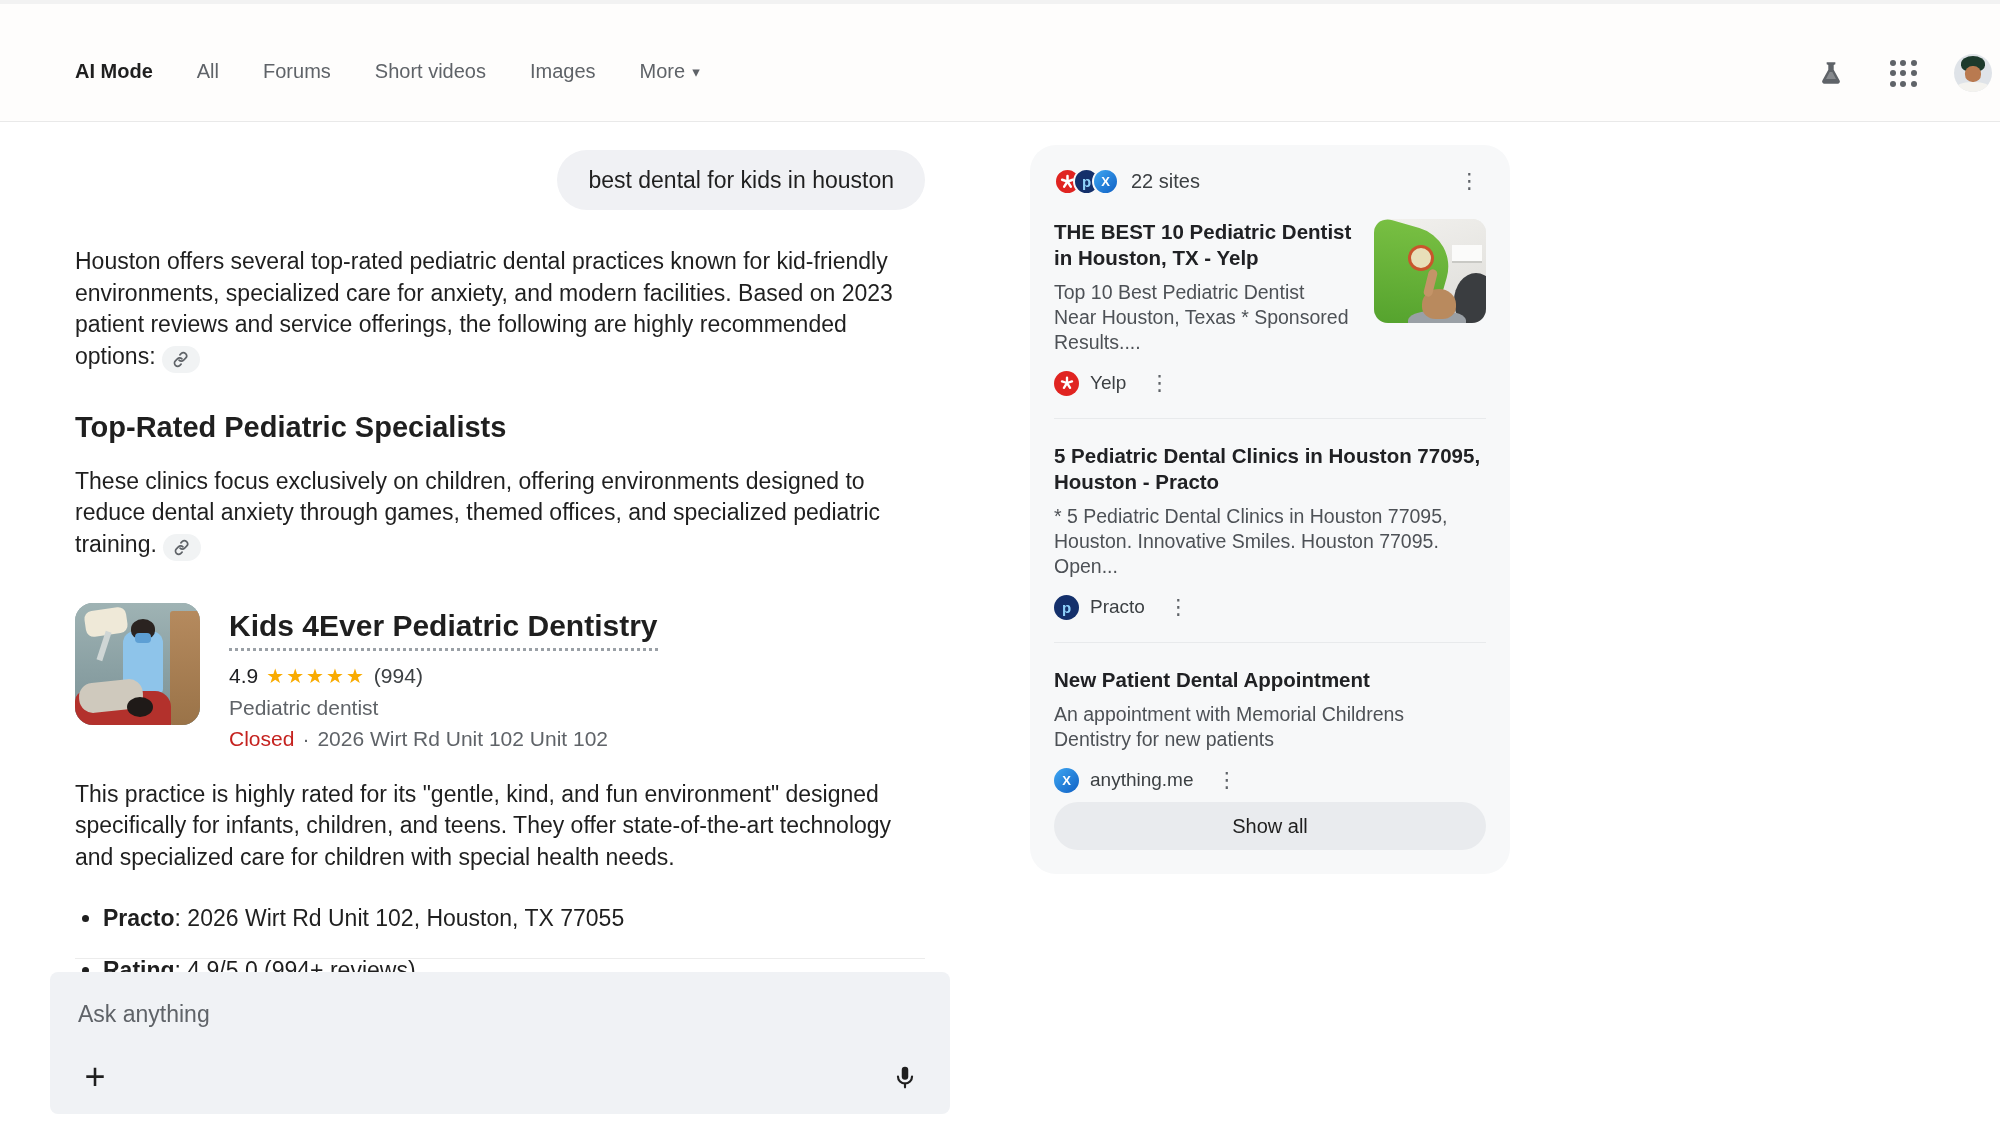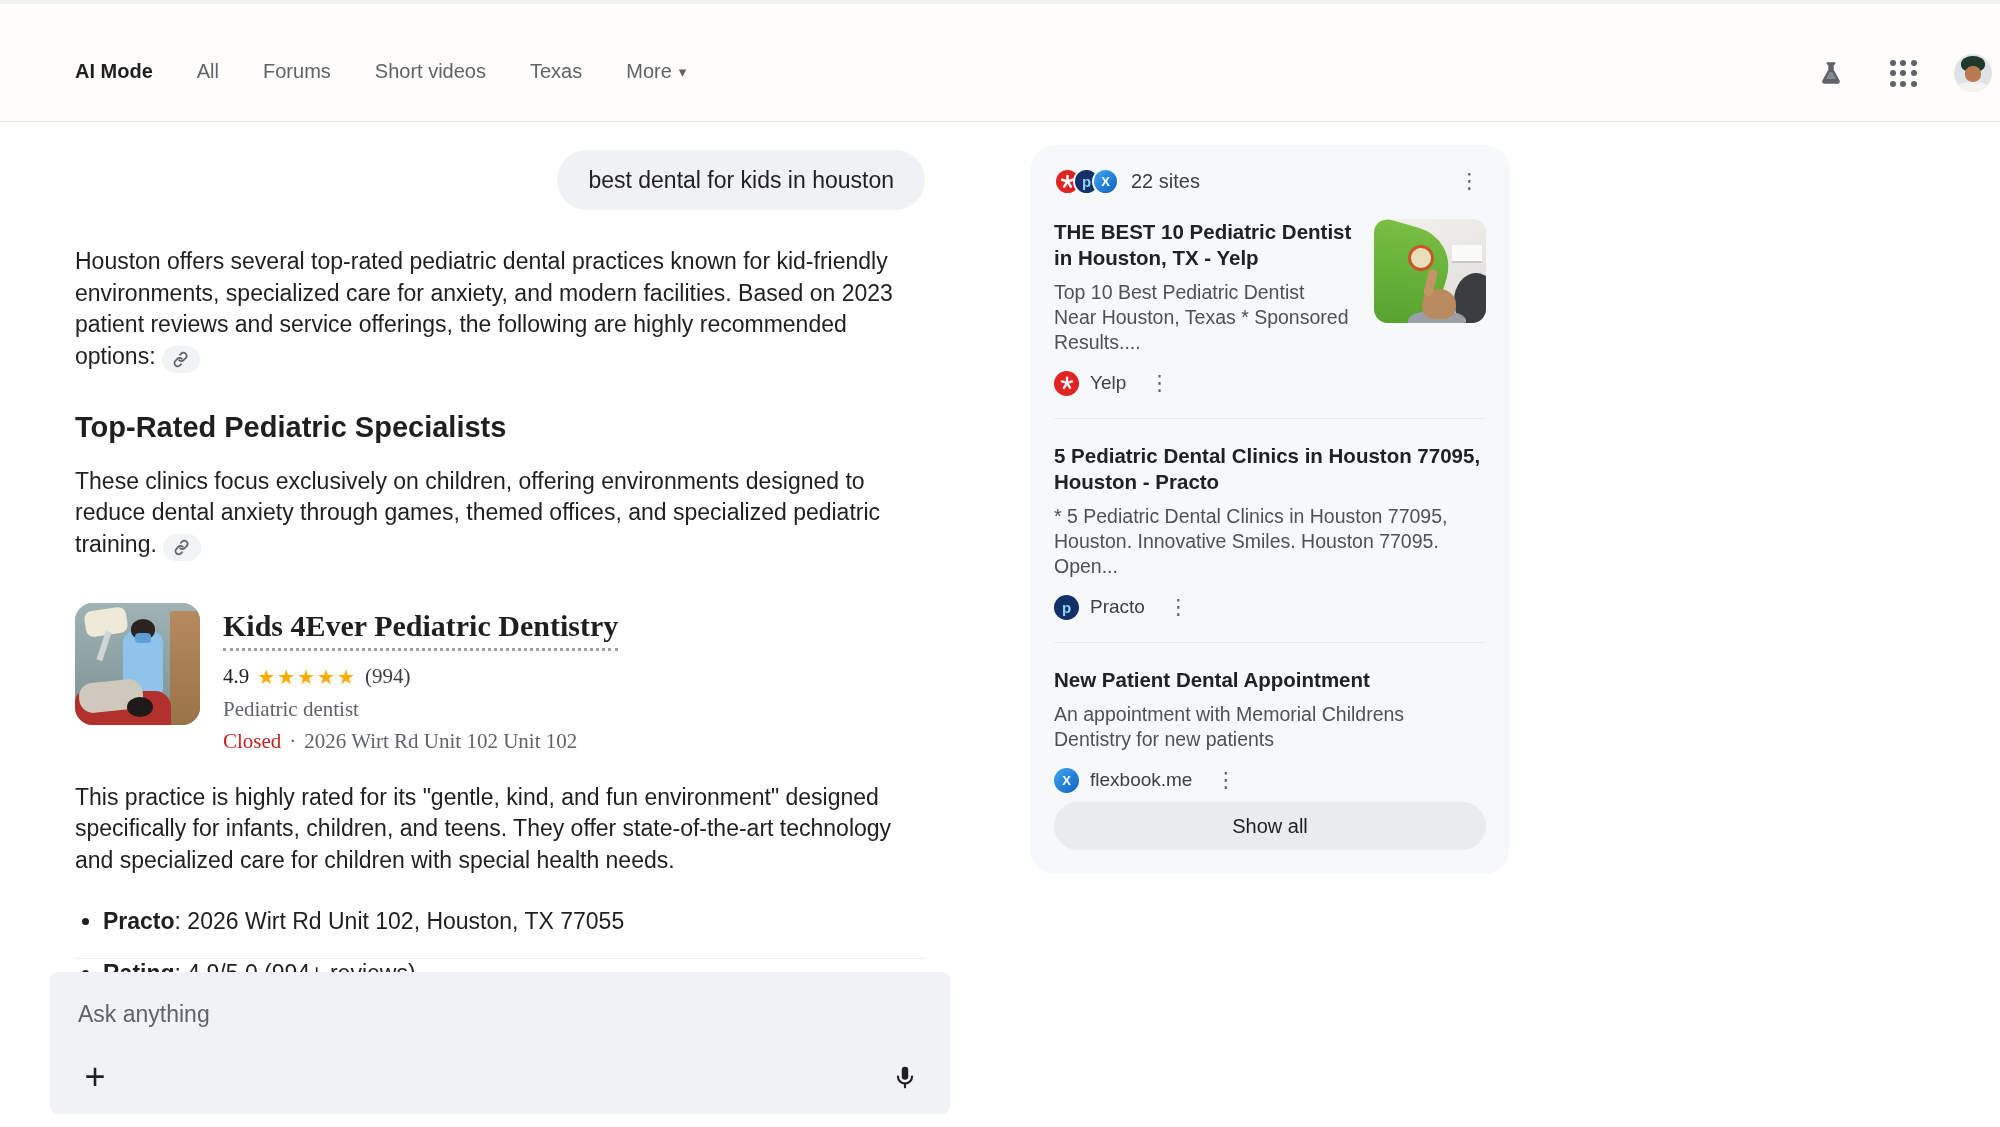--- a/index.html
+++ b/index.html
@@ -29,21 +29,21 @@
   .query-pill { background:#f0f1f4; border-radius:32px; height:60px; line-height:60px;
     padding:0 31px; font-size:23px; color:#1f1f1f; }
   p.body { font-size:23px; line-height:31.5px; color:#1f1f1f; width:845px; }
   .p-intro { margin-top:36px; }
   h2.section { margin-top:38px; font-size:29px; font-weight:bold; color:#1f1f1f; }
   .p-section { margin-top:22px; }
   .cite-chip { display:inline-flex; align-items:center; justify-content:center; width:38px; height:27px;
     background:#f1f3f4; border-radius:14px; vertical-align:-4px; margin-left:6px; cursor:pointer; }
 
   
-  .biz { margin-top:42px; display:flex; gap:23px;font-family:Liberation Serif, serif; }
+  .biz { margin-top:42px; display:flex; gap:29px; }
   .biz-photo { width:125px; height:122px; border-radius:18px; overflow:hidden; position:relative; background:#8fa3a6; flex:none; }
   .bp-wall { position:absolute; inset:0; background:linear-gradient(180deg,#9fb3b4 0%,#8aa0a3 55%,#7c9296 100%); }
   .bp-door { position:absolute; right:0; top:8px; width:30px; height:114px; background:linear-gradient(180deg,#b58a5e,#9a7348); border-radius:3px; }
   .bp-light { position:absolute; left:10px; top:6px; width:42px; height:26px; background:#efe9d8; border-radius:8px; transform:rotate(-8deg); }
   .bp-arm { position:absolute; left:26px; top:28px; width:6px; height:30px; background:#cfd6d5; transform:rotate(18deg); }
   .bp-dentist { position:absolute; left:48px; top:28px; width:40px; height:62px; background:#8ec4ea; border-radius:12px 12px 4px 4px; }
   .bp-hair { position:absolute; left:56px; top:16px; width:24px; height:20px; background:#2a2320; border-radius:50% 50% 40% 40%; }
   .bp-mask { position:absolute; left:60px; top:30px; width:16px; height:10px; background:#5d9fd4; border-radius:4px; }
   .bp-chair { position:absolute; left:0; bottom:0; width:96px; height:34px; background:#b3312c; border-radius:10px 16px 0 0; }
   .bp-kid { position:absolute; left:4px; bottom:14px; width:64px; height:30px; background:#cfc9bd; border-radius:14px; transform:rotate(-6deg); }
@@ -123,21 +123,21 @@
       <div class="tab">
           <span>All</span>
         </div>
       <div class="tab">
           <span>Forums</span>
         </div>
       <div class="tab">
           <span>Short videos</span>
         </div>
       <div class="tab">
-          <span>Texas</span>
+          <span>Images</span>
         </div>
       <div class="tab">
         <span>More</span>
         <span class="arrow">▾</span>
       </div>
     </div>
     <div class="hdr-icons">
       <div class="icon-btn">
         <svg width="26" height="26" viewBox="0 0 24 24">
           <path d="M8 2h8v2l-1.5.6V9l5.2 9.4A2.2 2.2 0 0 1 17.8 22H6.2a2.2 2.2 0 0 1-1.9-3.6L9.5 9V4.6L8 4z" fill="#5f6368"></path>
@@ -299,21 +299,21 @@
 
     <div class="card-div"></div>
 
     <div class="src-card">
       <div class="card-title">New Patient Dental Appointment</div>
       <div class="card-snippet">An appointment with Memorial Childrens Dentistry for new patients</div>
       <div class="src-row">
         <div class="fav fav-x">
             <span>X</span>
           </div>
-        <span class="src-name">flexbook.me</span>
+        <span class="src-name">anything.me</span>
         <span class="dots-btn">⋮</span>
       </div>
     </div>
 
     <div class="show-all">Show all</div>
   </div>
 
   <div class="ask-divider"></div>
   <div class="ask-box">
     <input class="ask-input" placeholder="Ask anything" style="">

